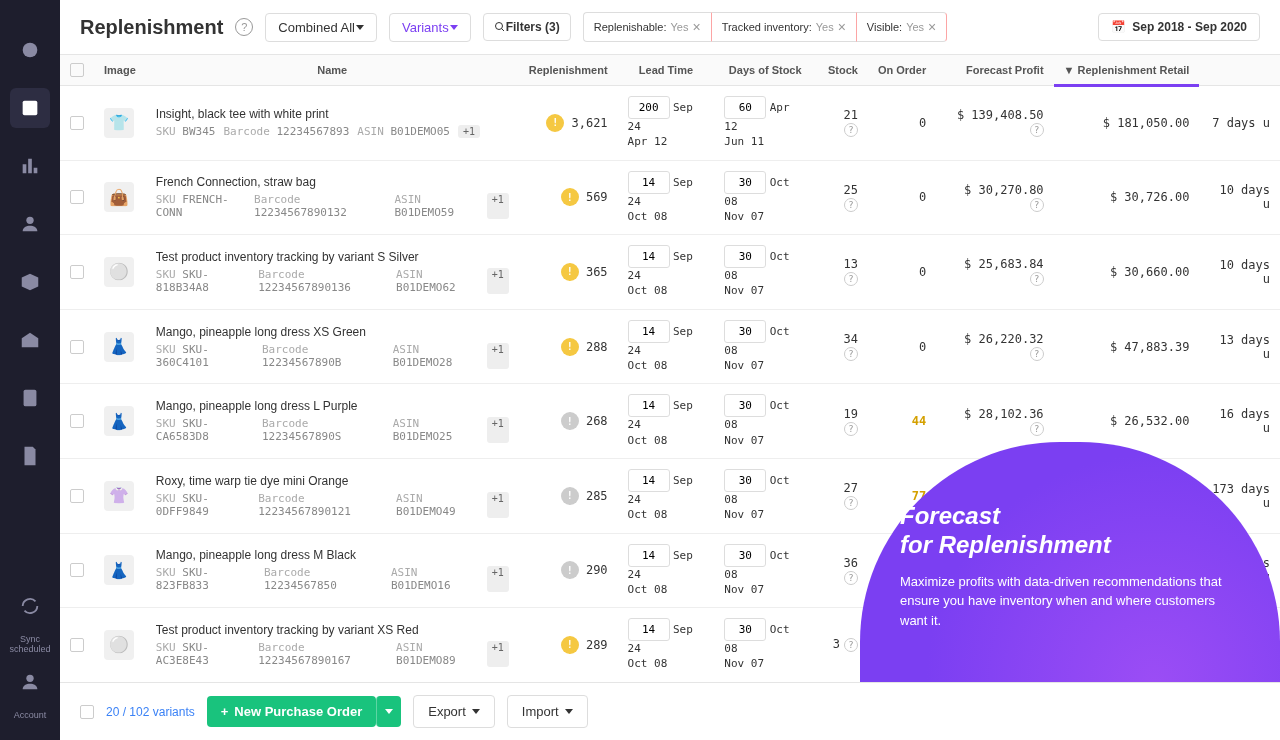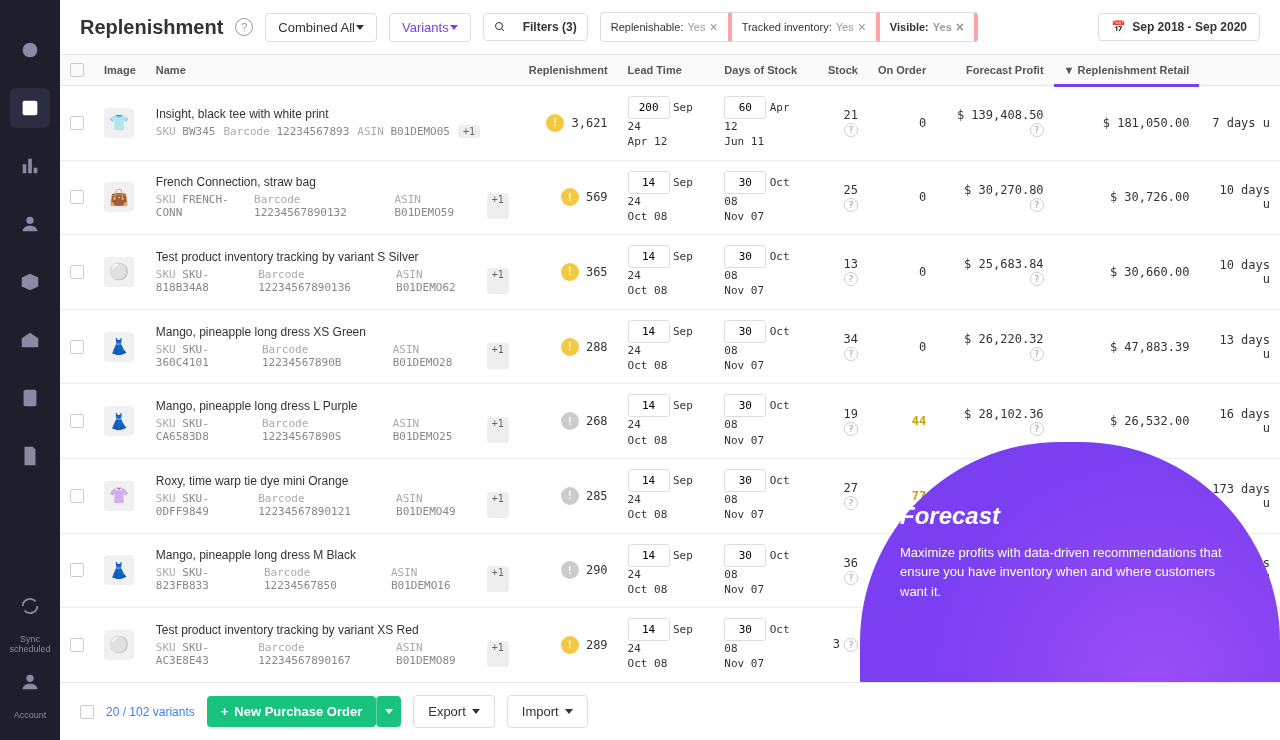--- a/index.html
+++ b/index.html
@@ -9,32 +9,32 @@
     .sidebar-item { width: 40px; height: 40px; display: flex; align-items: center; justify-content: center; border-radius: 6px; cursor: pointer; color: #8a8aa3; }
     .sidebar-item.active { background: #2d2d42; color: #fff; }
     .sidebar-item svg { width: 22px; height: 22px; }
     .sidebar-bottom { margin-top: auto; margin-bottom: 20px; display: flex; flex-direction: column; align-items: center; gap: 8px; color: #8a8aa3; font-size: 9px; text-align: center; }
     .main { flex: 1; display: flex; flex-direction: column; overflow: hidden; }
     .header { display: flex; align-items: center; padding: 12px 20px; gap: 12px; border-bottom: 1px solid #e5e5e5; }
     .title { font-size: 20px; font-weight: 600; }
     .help-icon { width: 18px; height: 18px; border: 1.5px solid #999; border-radius: 50%; display: flex; align-items: center; justify-content: center; font-size: 11px; color: #999; cursor: pointer; }
     .dropdown { display: flex; align-items: center; gap: 1px; padding: 6px 12px; border: 1px solid #ddd; border-radius: 4px; cursor: pointer; font-size: 13px; }
     .dropdown.purple { color: #7b3ff2; }
-    .filters-btn { display: flex; align-items: center; gap: 17px; padding: 6px 10px; border: 1px solid #ddd; border-radius: 4px; cursor: pointer; font-size: 12px; font-weight: 600; }
+    .filters-btn { display: flex; align-items: center; gap: 0; padding: 6px 10px; border: 1px solid #ddd; border-radius: 4px; cursor: pointer; font-size: 12px; font-weight: 600; }
     .filter-tags { display: flex; gap: 0; flex: 1; }
-    .filter-tag { display: flex; align-items: center; gap: 4px; padding: 6px 10px; border-top: 1px solid #ddd; border-bottom: 1px solid #ddd; border-right: 4px solid #fca5a5; font-size: 11px; }
+    .filter-tag { display: flex; align-items: center; gap: 4px; padding: 6px 10px; border-top: 1px solid #ddd; border-bottom: 1px solid #ddd; border-right: 1px solid #fca5a5; font-size: 11px; }
     .filter-tag:first-child { border-left: 1px solid #ddd; border-radius: 4px 0 0 4px; }
-    .filter-tag:last-child { border-radius: 0 4px 4px 0; font-weight: bold; }
+    .filter-tag:last-child { border-radius: 0 4px 4px 0; }
     .filter-tag .val { color: #999; }
     .filter-tag .x { color: #999; cursor: pointer; font-size: 14px; }
     .date-range { display: flex; align-items: center; gap: 6px; padding: 6px 12px; border: 1px solid #ddd; border-radius: 4px; font-size: 12px; font-weight: 600; }
     .table-wrap { flex: 1; overflow: auto; position: relative; }
     table { width: 100%; border-collapse: collapse; }
     thead { background: #fafafa; position: sticky; top: 0; }
-    th { padding: 8px 10px; text-align: left; font-size: 11px; font-weight: 600; color: #555; border-bottom: 1px solid #e5e5e5; white-space: nowrap; }
+    th { padding: 8px 10px; text-align: center; font-size: 11px; font-weight: 600; color: #555; border-bottom: 1px solid #e5e5e5; white-space: nowrap; }
     th.right { text-align: right; }
     th.active-sort { border-bottom: 3px solid #7b3ff2; }
     td { padding: 10px; border-bottom: 1px solid #eee; vertical-align: middle; font-size: 12px; }
     td.right { text-align: right; font-family: monospace; }
     .checkbox { width: 14px; height: 14px; border: 1px solid #ccc; border-radius: 2px; cursor: pointer; }
     .thumb { width: 30px; height: 30px; border-radius: 4px; background: #f0f0f0; display: flex; align-items: center; justify-content: center; font-size: 16px; }
     .product-name { font-weight: 500; }
     .product-meta { display: flex; gap: 8px; margin-top: 4px; font-size: 11px; color: #888; font-family: monospace; }
     .product-meta .lbl { color: #aaa; text-align: right; }
     .plus-tag { display: inline-block; background: #eee; padding: 1px 5px; border-radius: 3px; font-size: 10px; color: #666; }
@@ -386,21 +386,21 @@
     <td class="right"><span>3</span><span class="info-icon">?</span></td>
     <td class="right badge-yellow">46</td>
     <td class="right money"><span>$ 19,792.08</span><span class="info-icon">?</span></td>
     <td class="right money">$ 24,276.00</td>
     <td class="right">15 days u</td>
   </tr>
           </tbody>
       </table>
 
       <div class="overlay">
-        <h2><span>Forecast</span><br></h2>
+        <h2><span>Forecast</span><br><span>for Replenishment</span></h2>
         <p>Maximize profits with data-driven recommendations that ensure you have inventory when and where customers want it.</p>
       </div>
     </div>
 
     <div class="footer">
       <div class="checkbox"></div>
       <div class="count">20 / 102 variants</div>
       <div style="display:flex">
         <div class="btn primary">
             <span>+</span>

